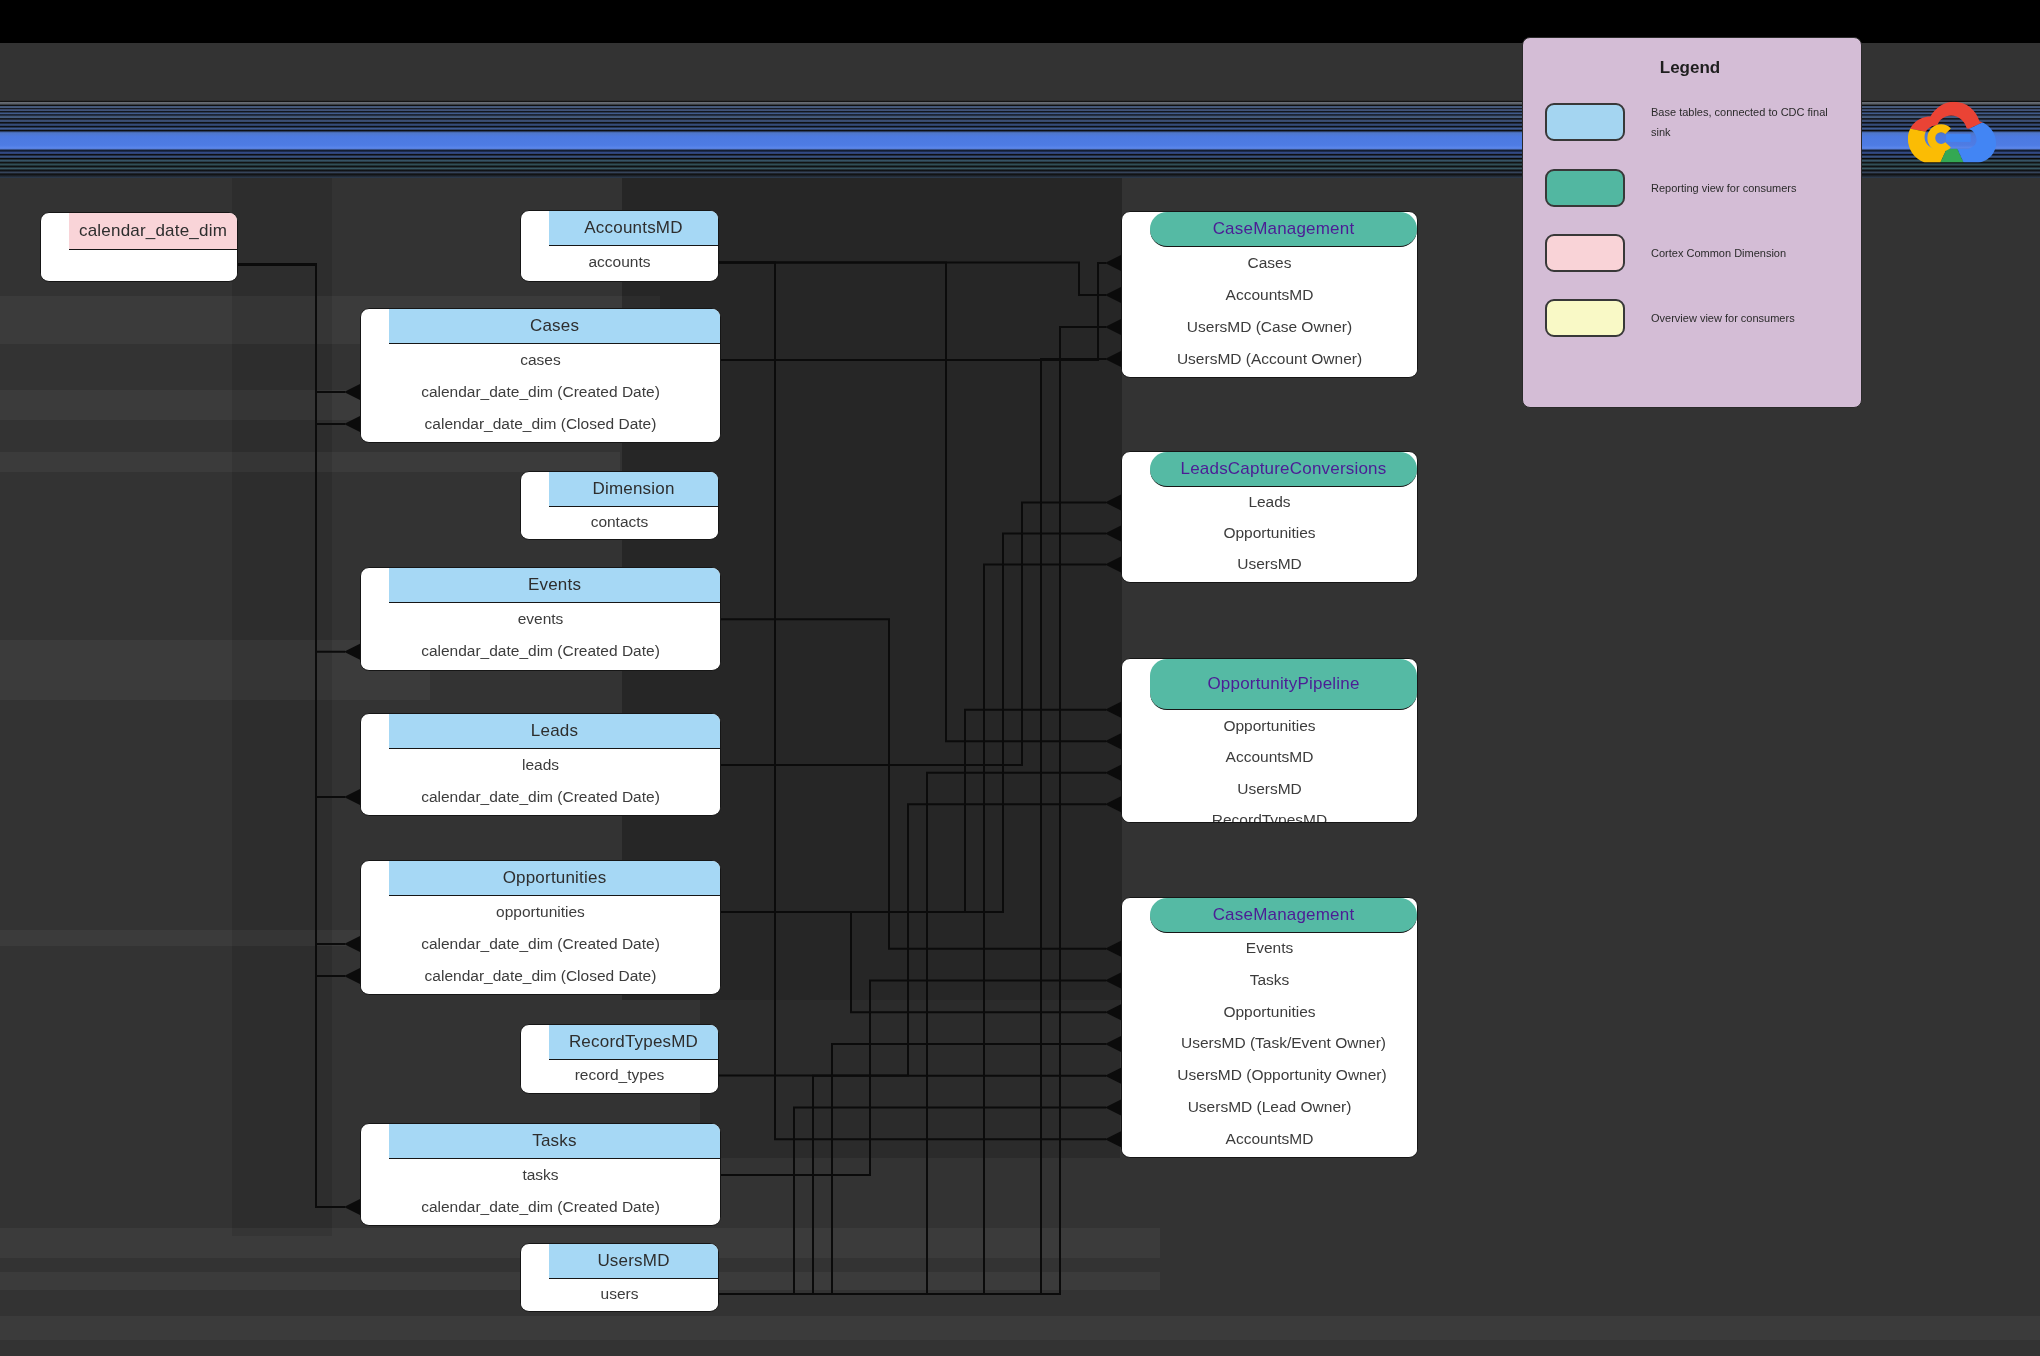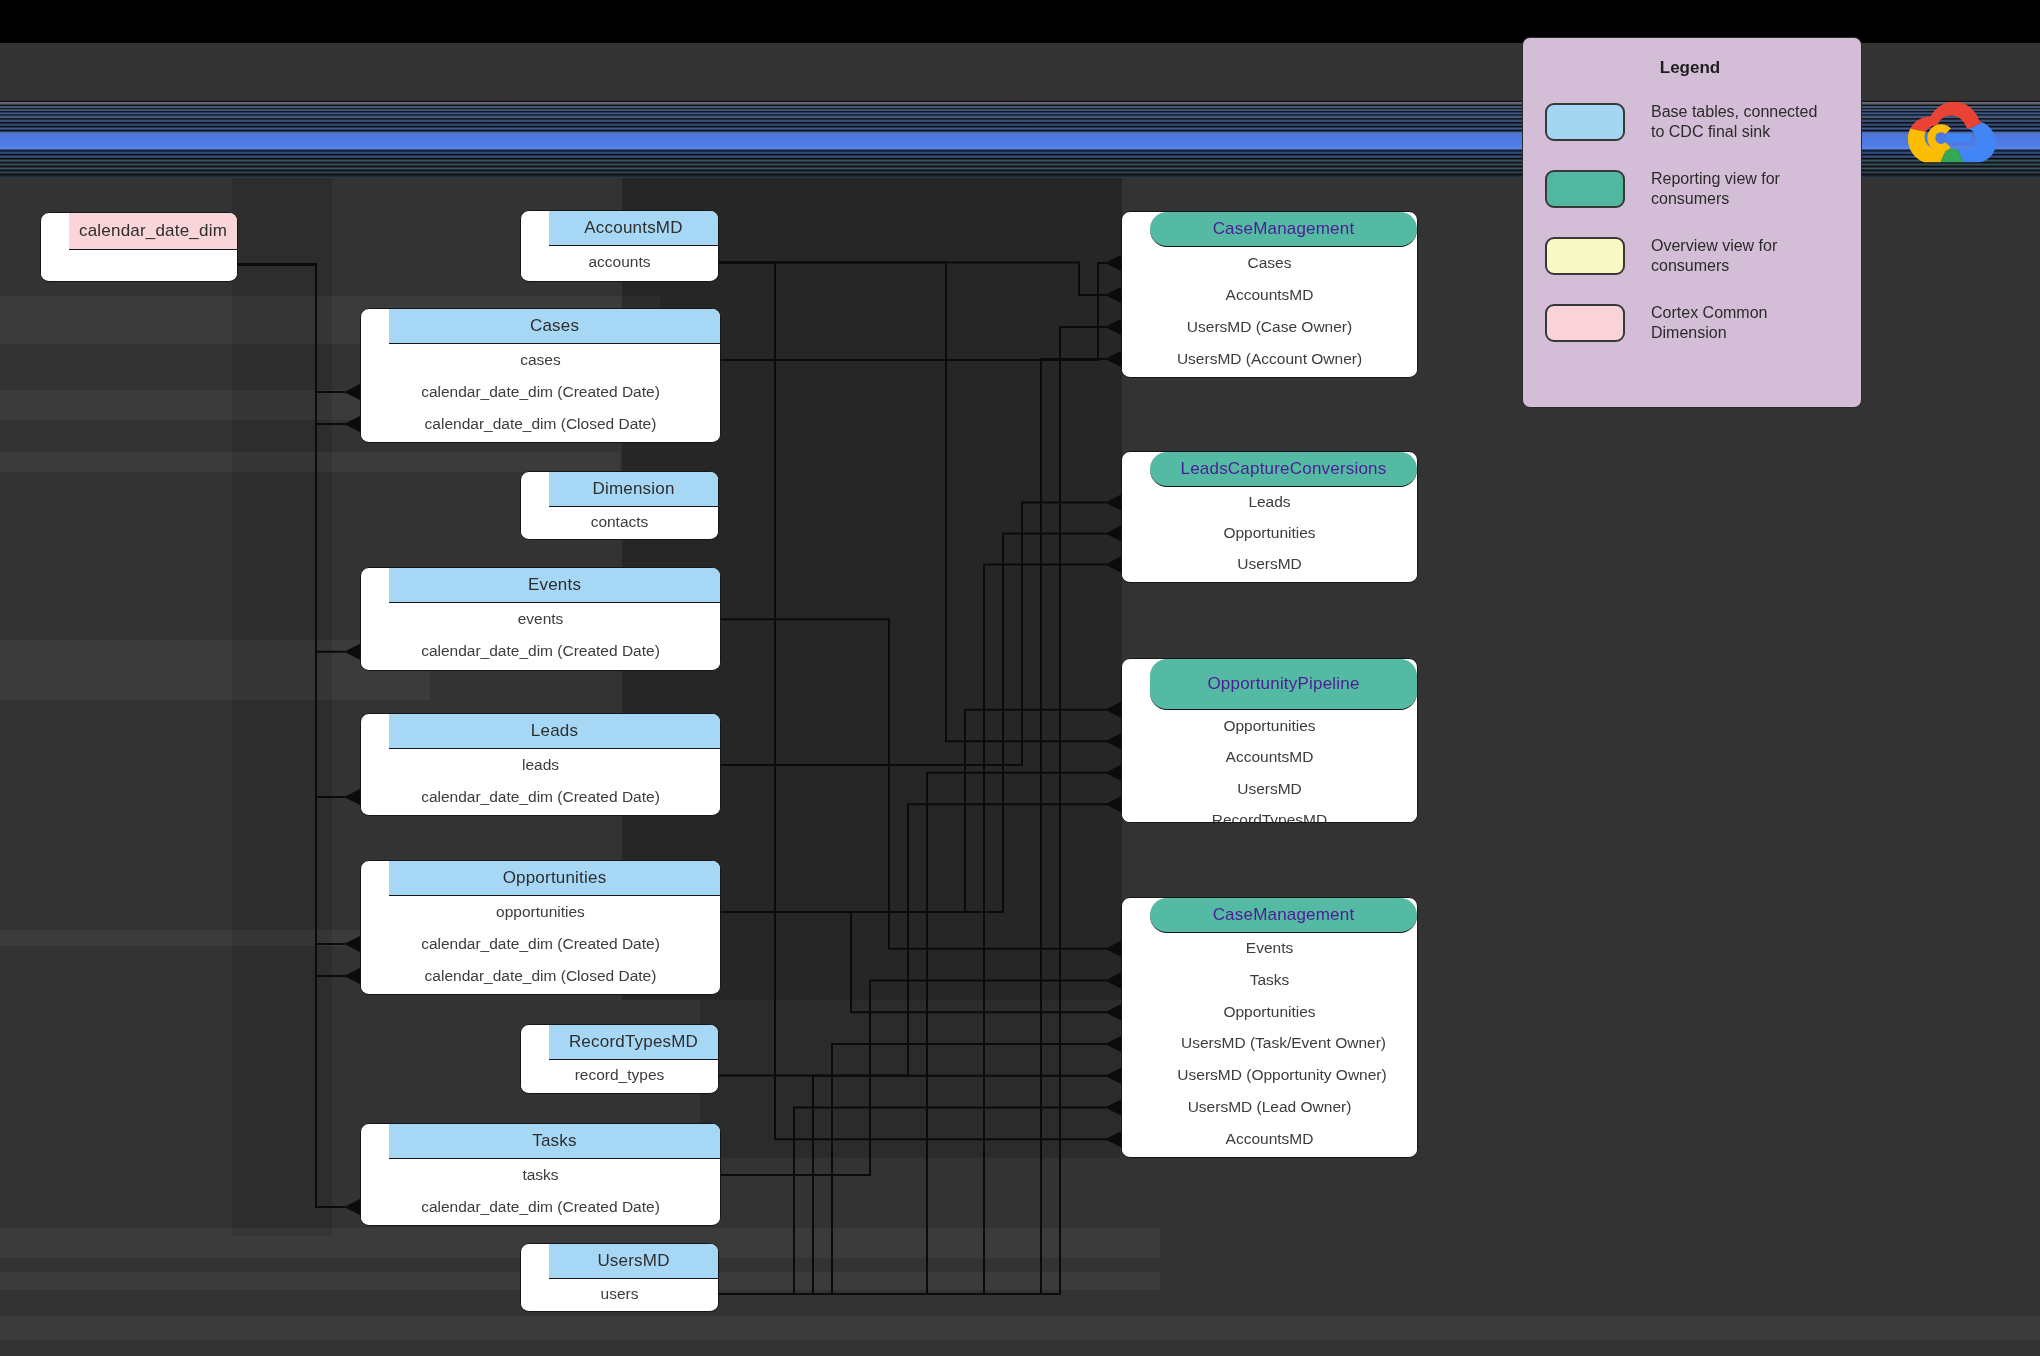--- a/index.html
+++ b/index.html
@@ -43,21 +43,21 @@
   .legend{
     position:absolute;left:1522px;top:37px;width:340px;height:371px;z-index:5;
     background:#D4BDD6;border:1px solid #2a2a2a;border-radius:8px;
     box-sizing:border-box;padding:20px 26px 16px 22px;
   }
   .legend-title{text-align:center;font-weight:bold;font-size:17px;color:#1e1e1e;margin-bottom:24px;}
   .legend-item{display:flex;align-items:center;gap:26px;margin-bottom:27px;}
   .legend-swatch{
     width:80px;height:38px;flex:0 0 80px;border:2px solid #383838;border-radius:9px;box-sizing:border-box;
   }
-  .legend-label{font-size:16px;line-height:20px;color:#2b2b2b;}
+  .legend-label{font-size:11px;line-height:20px;color:#2b2b2b;}
   .gc-logo{position:absolute;left:1903px;top:96px;z-index:5;}
 </style>
 </head>
 <body>
 
 <div id="canvas">
 
   <div class="shade band-light" style="left:0;top:296px;width:660px;height:48px;"></div>
   <div class="shade band-light" style="left:0;top:390px;width:660px;height:30px;"></div>
   <div class="shade band-light" style="left:0;top:452px;width:620px;height:20px;"></div>
@@ -211,26 +211,26 @@
     <div class="legend-title">Legend</div>
     <div class="legend-item">
       <div class="legend-swatch" style="background: rgb(164, 213, 241);"></div>
       <div class="legend-label">Base tables, connected to CDC final sink</div>
     </div>
     <div class="legend-item">
       <div class="legend-swatch" style="background: rgb(82, 183, 161);"></div>
       <div class="legend-label">Reporting view for consumers</div>
     </div>
     <div class="legend-item">
+      <div class="legend-swatch" style="background: rgb(249, 211, 215);"></div>
+      <div class="legend-label">Cortex Common Dimension</div>
+    </div>
+    <div class="legend-item">
       <div class="legend-swatch" style="background: rgb(249, 249, 198);"></div>
       <div class="legend-label">Overview view for consumers</div>
-    </div>
-    <div class="legend-item">
-      <div class="legend-swatch" style="background: rgb(249, 211, 215);"></div>
-      <div class="legend-label">Cortex Common Dimension</div>
     </div>
   </div>
 
   <svg class="gc-logo" width="98" height="86" viewBox="0 0 100 84">
     <defs>
       <clipPath id="cloudring" clip-rule="evenodd">
         <path fill-rule="evenodd" d="
           M22,66 C11,62 5,52 5,42 C5,29 15,19 28,19 C33,10 42,4 52,4 C65,4 75,13 78,24
           C88,27 95,36 95,46 C95,57 86,66 75,66 L28,66 Z
           M32,52 C25,50 22,45 22,40 C22,33 28,28 35,28 C37,22 43,18 49,18

